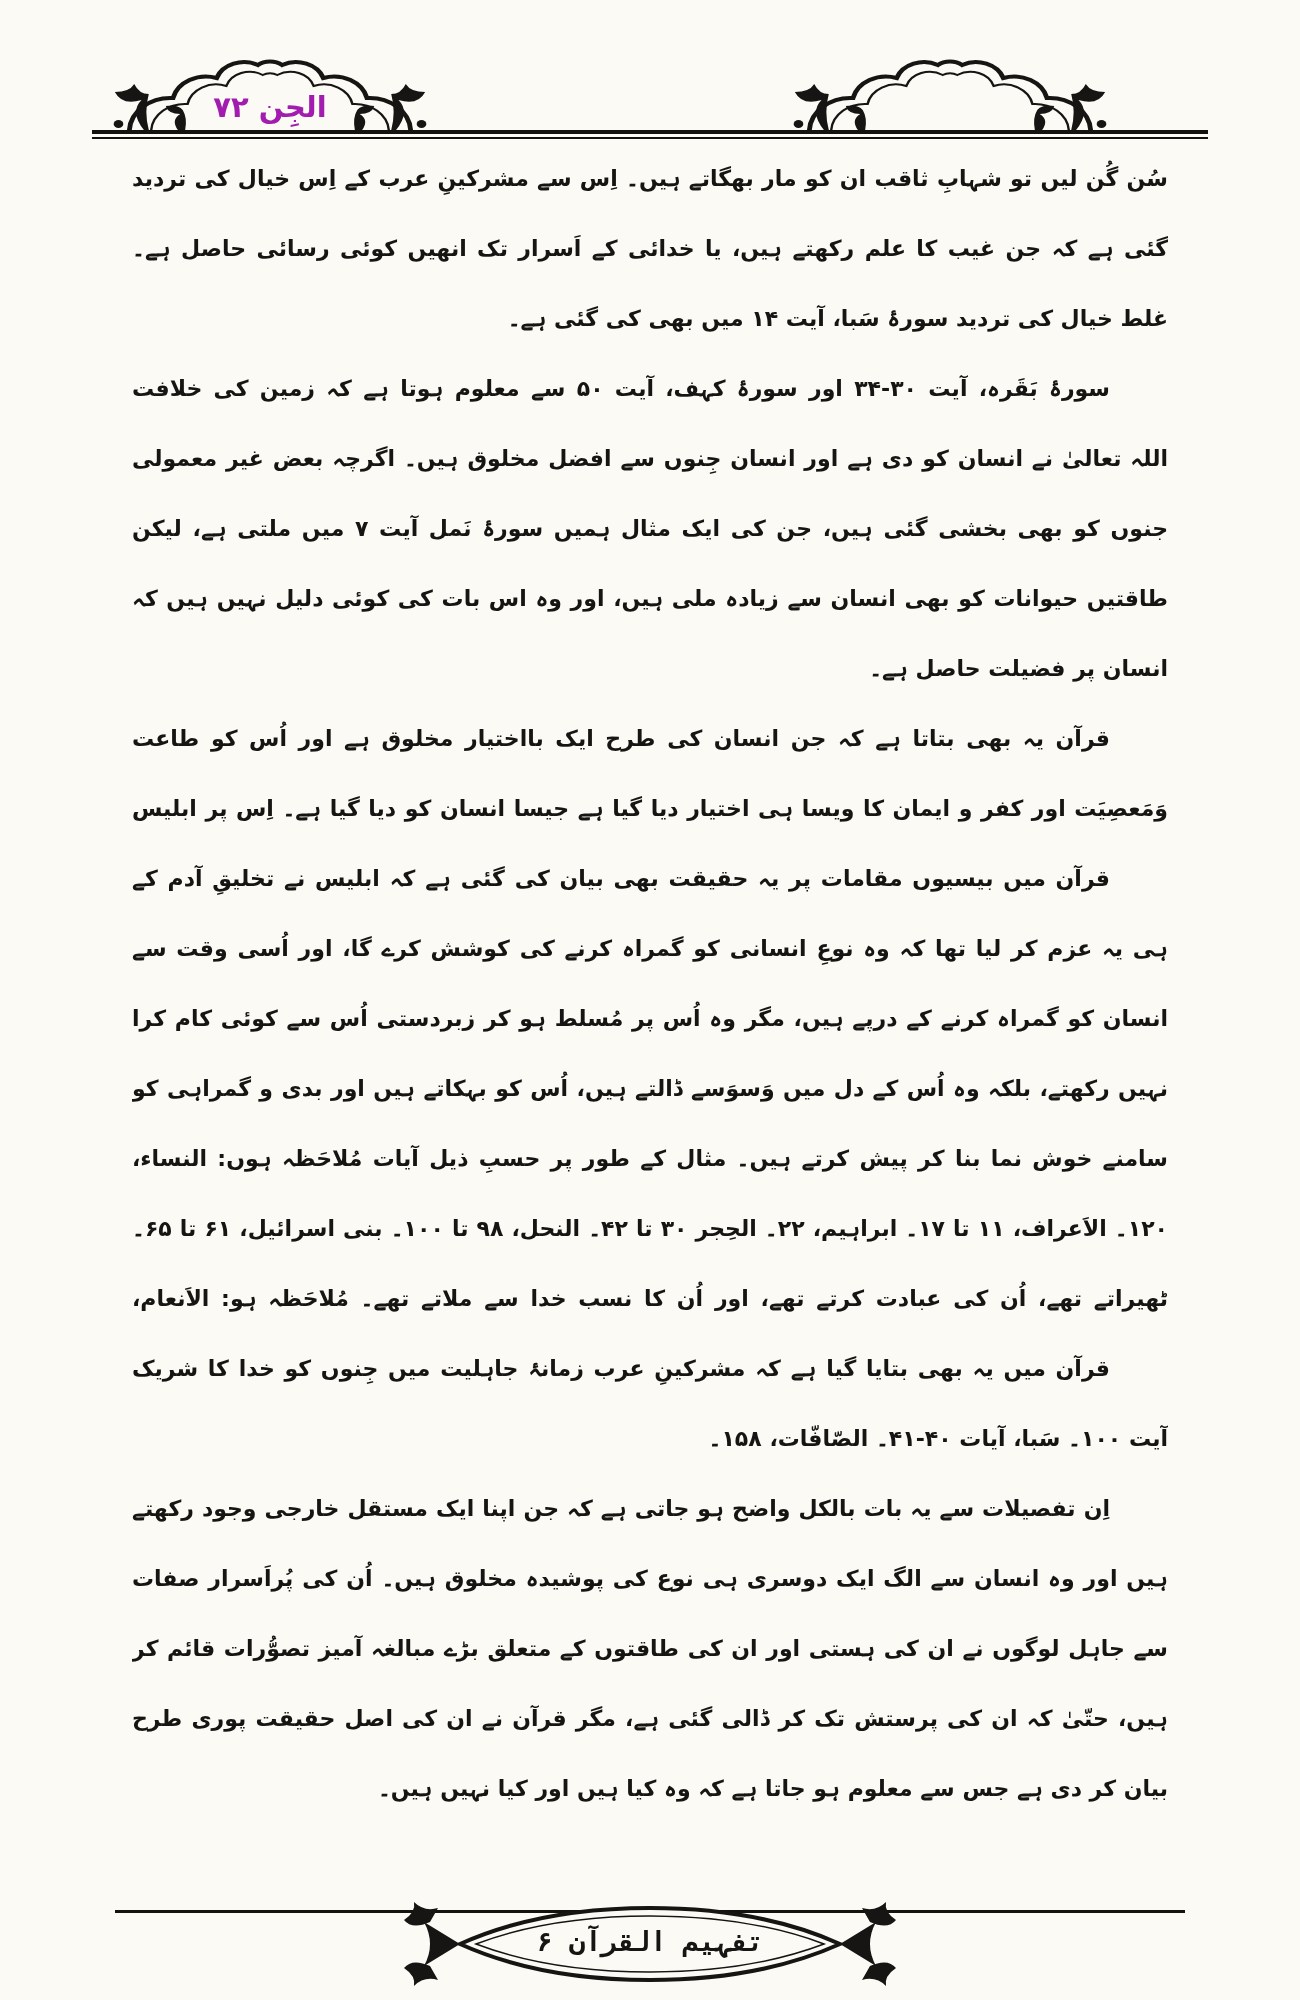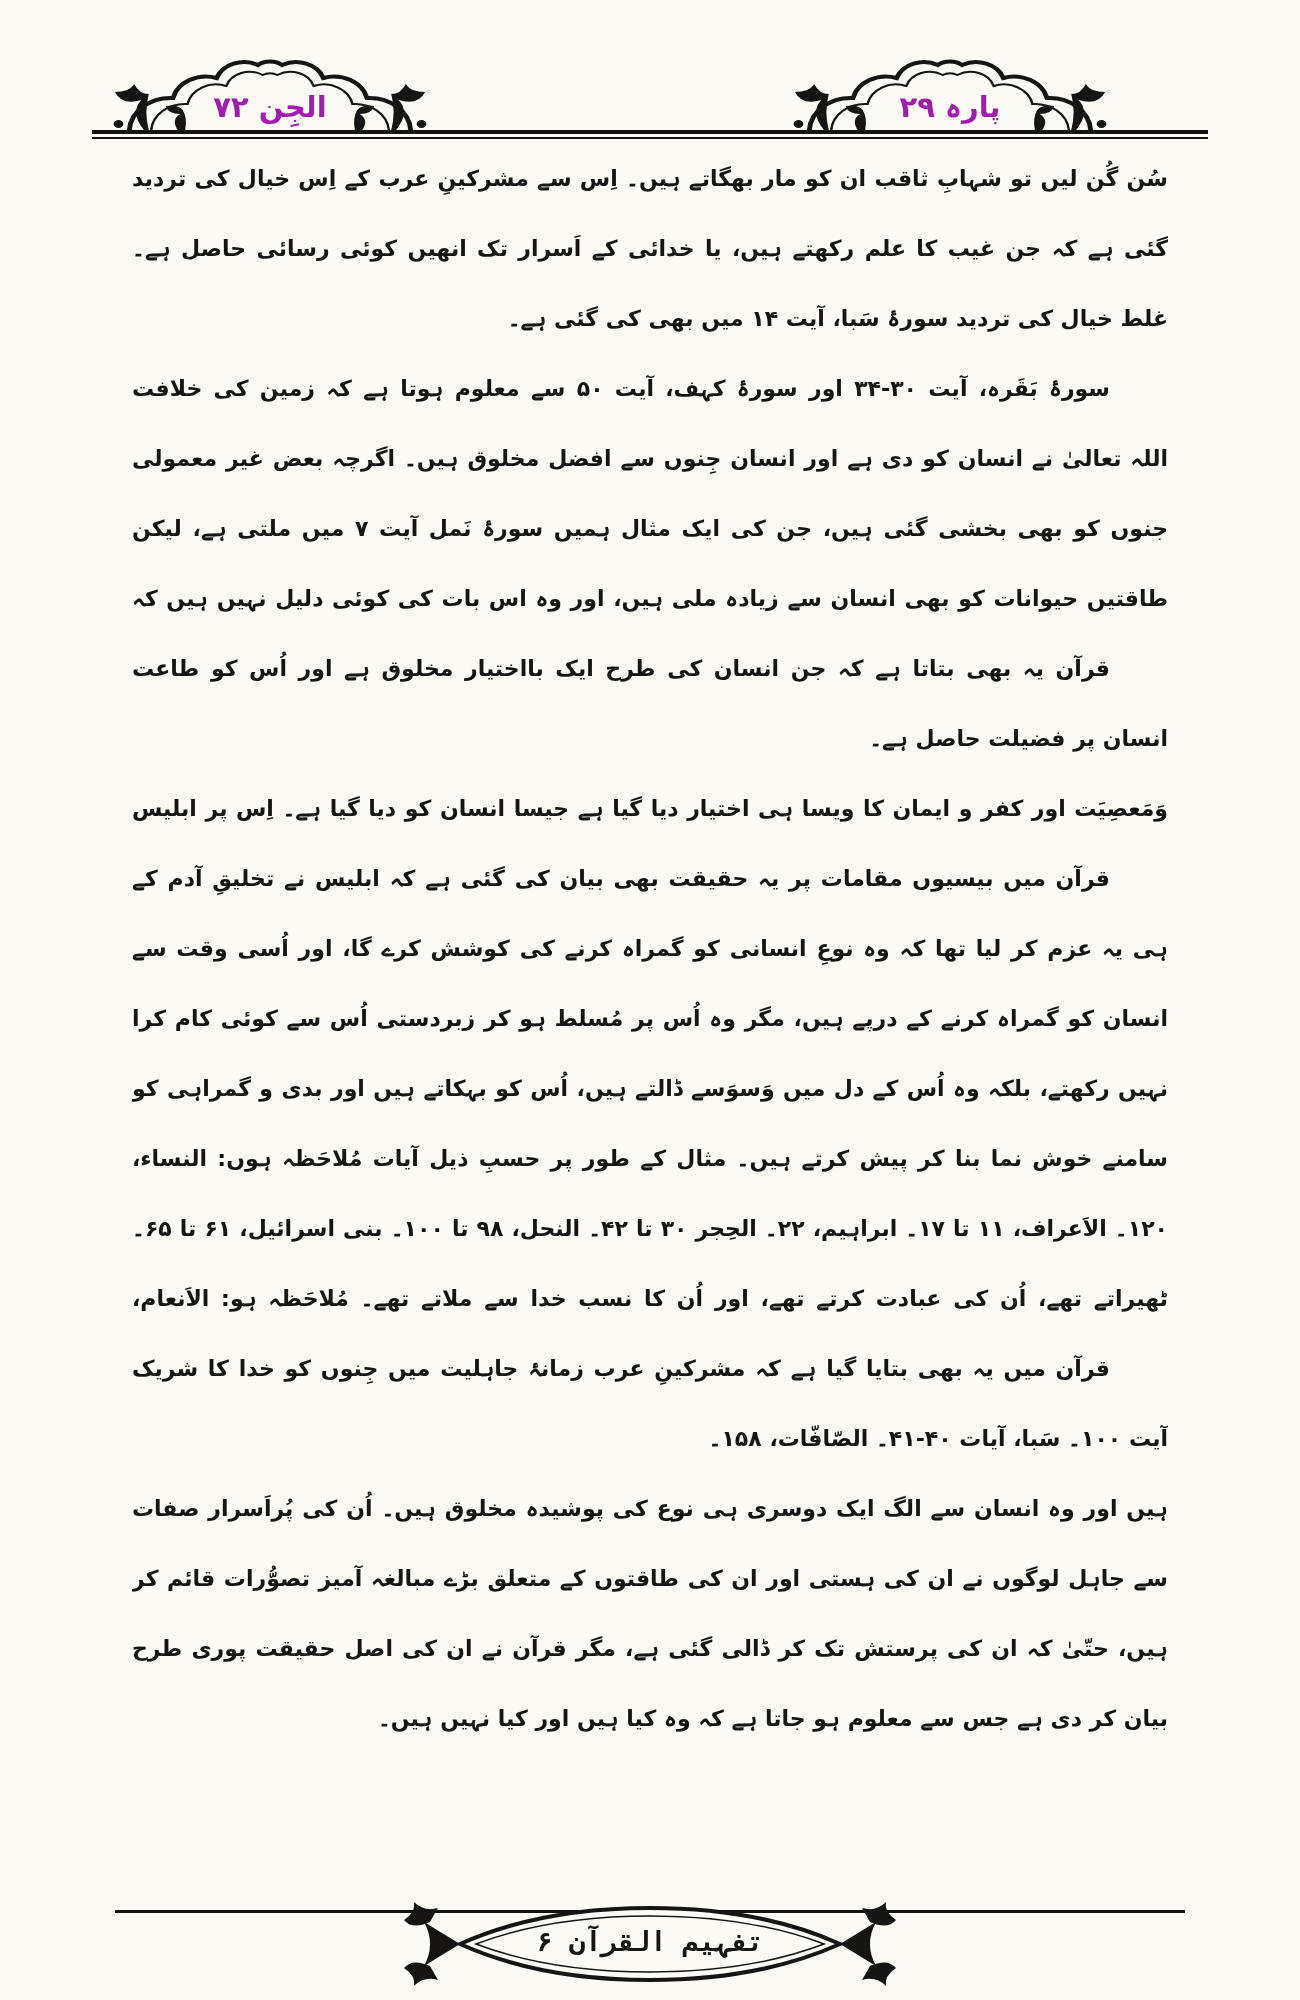--- a/index.html
+++ b/index.html
@@ -96,52 +96,52 @@
   <div class="ornament orn-left">
     <svg viewBox="0 0 264 84" preserveAspectRatio="none">
         <use href="#dome"></use>
       </svg>
     <span class="badge-text">الجِن ۷۲</span>
   </div>
   <div class="ornament orn-right">
     <svg viewBox="0 0 264 84" preserveAspectRatio="none">
         <use href="#dome"></use>
       </svg>
-    <span class="badge-text">پارہ ۲۹</span>
   </div>
   <div class="rule-double">
       <div class="r1"></div>
       <div class="r2"></div>
     </div>
 
   <div class="body-text" lang="ur" dir="rtl">
     <div class="ln">سُن گُن لیں تو شہابِ ثاقب ان کو مار بھگاتے ہیں۔ اِس سے مشرکینِ عرب کے اِس خیال کی تردید کی</div>
     <div class="ln">گئی ہے کہ جن غیب کا علم رکھتے ہیں، یا خدائی کے اَسرار تک انھیں کوئی رسائی حاصل ہے۔ اِسی</div>
     <div class="ln end">غلط خیال کی تردید سورۂ سَبا، آیت ۱۴ میں بھی کی گئی ہے۔</div>
 
     <div class="ln ind">سورۂ بَقَرہ، آیت ۳۰-۳۴ اور سورۂ کہف، آیت ۵۰ سے معلوم ہوتا ہے کہ زمین کی خلافت</div>
     <div class="ln">اللہ تعالیٰ نے انسان کو دی ہے اور انسان جِنوں سے افضل مخلوق ہیں۔ اگرچہ بعض غیر معمولی طاقتیں</div>
     <div class="ln">جنوں کو بھی بخشی گئی ہیں، جن کی ایک مثال ہمیں سورۂ نَمل آیت ۷ میں ملتی ہے، لیکن اسی طرح بعض</div>
     <div class="ln">طاقتیں حیوانات کو بھی انسان سے زیادہ ملی ہیں، اور وہ اس بات کی کوئی دلیل نہیں ہیں کہ جانوروں کو</div>
+    <div class="ln end">انسان پر فضیلت حاصل ہے۔</div>
+
     <div class="ln ind">قرآن یہ بھی بتاتا ہے کہ جن انسان کی طرح ایک بااختیار مخلوق ہے اور اُس کو طاعت</div>
-
-    <div class="ln end">انسان پر فضیلت حاصل ہے۔</div>
     <div class="ln">وَمَعصِیَت اور کفر و ایمان کا ویسا ہی اختیار دیا گیا ہے جیسا انسان کو دیا گیا ہے۔ اِس پر ابلیس کا قصہ اور</div>
 
     <div class="ln ind">قرآن میں بیسیوں مقامات پر یہ حقیقت بھی بیان کی گئی ہے کہ ابلیس نے تخلیقِ آدم کے وقت</div>
     <div class="ln">ہی یہ عزم کر لیا تھا کہ وہ نوعِ انسانی کو گمراہ کرنے کی کوشش کرے گا، اور اُسی وقت سے شیاطین جن</div>
     <div class="ln">انسان کو گمراہ کرنے کے درپے ہیں، مگر وہ اُس پر مُسلط ہو کر زبردستی اُس سے کوئی کام کرا لینے کی طاقت</div>
     <div class="ln">نہیں رکھتے، بلکہ وہ اُس کے دل میں وَسوَسے ڈالتے ہیں، اُس کو بہکاتے ہیں اور بدی و گمراہی کو اس کے</div>
     <div class="ln">سامنے خوش نما بنا کر پیش کرتے ہیں۔ مثال کے طور پر حسبِ ذیل آیات مُلاحَظہ ہوں: النساء، ۱۱۷ تا</div>
     <div class="ln">۱۲۰۔ الاَعراف، ۱۱ تا ۱۷۔ ابراہیم، ۲۲۔ الحِجر ۳۰ تا ۴۲۔ النحل، ۹۸ تا ۱۰۰۔ بنی اسرائیل، ۶۱ تا ۶۵۔</div>
 
     <div class="ln">ٹھیراتے تھے، اُن کی عبادت کرتے تھے، اور اُن کا نسب خدا سے ملاتے تھے۔ مُلاحَظہ ہو: الاَنعام،</div>
     <div class="ln ind">قرآن میں یہ بھی بتایا گیا ہے کہ مشرکینِ عرب زمانۂ جاہلیت میں جِنوں کو خدا کا شریک</div>
     <div class="ln end">آیت ۱۰۰۔ سَبا، آیات ۴۰-۴۱۔ الصّافّات، ۱۵۸۔</div>
 
+    <div class="ln ind">اِن تفصیلات سے یہ بات بالکل واضح ہو جاتی ہے کہ جن اپنا ایک مستقل خارجی وجود رکھتے</div>
     <div class="ln">ہیں اور وہ انسان سے الگ ایک دوسری ہی نوع کی پوشیدہ مخلوق ہیں۔ اُن کی پُراَسرار صفات کی وجہ</div>
     <div class="ln">سے جاہل لوگوں نے ان کی ہستی اور ان کی طاقتوں کے متعلق بڑے مبالغہ آمیز تصوُّرات قائم کر رکھے</div>
     <div class="ln">ہیں، حتّیٰ کہ ان کی پرستش تک کر ڈالی گئی ہے، مگر قرآن نے ان کی اصل حقیقت پوری طرح کھول کر</div>
     <div class="ln end">بیان کر دی ہے جس سے معلوم ہو جاتا ہے کہ وہ کیا ہیں اور کیا نہیں ہیں۔</div>
   </div>
 
   <div class="footer-rule"></div>
   <div class="footer-ornament">
     <svg viewBox="0 0 520 92" preserveAspectRatio="none">
         <use href="#cartouche"></use>

